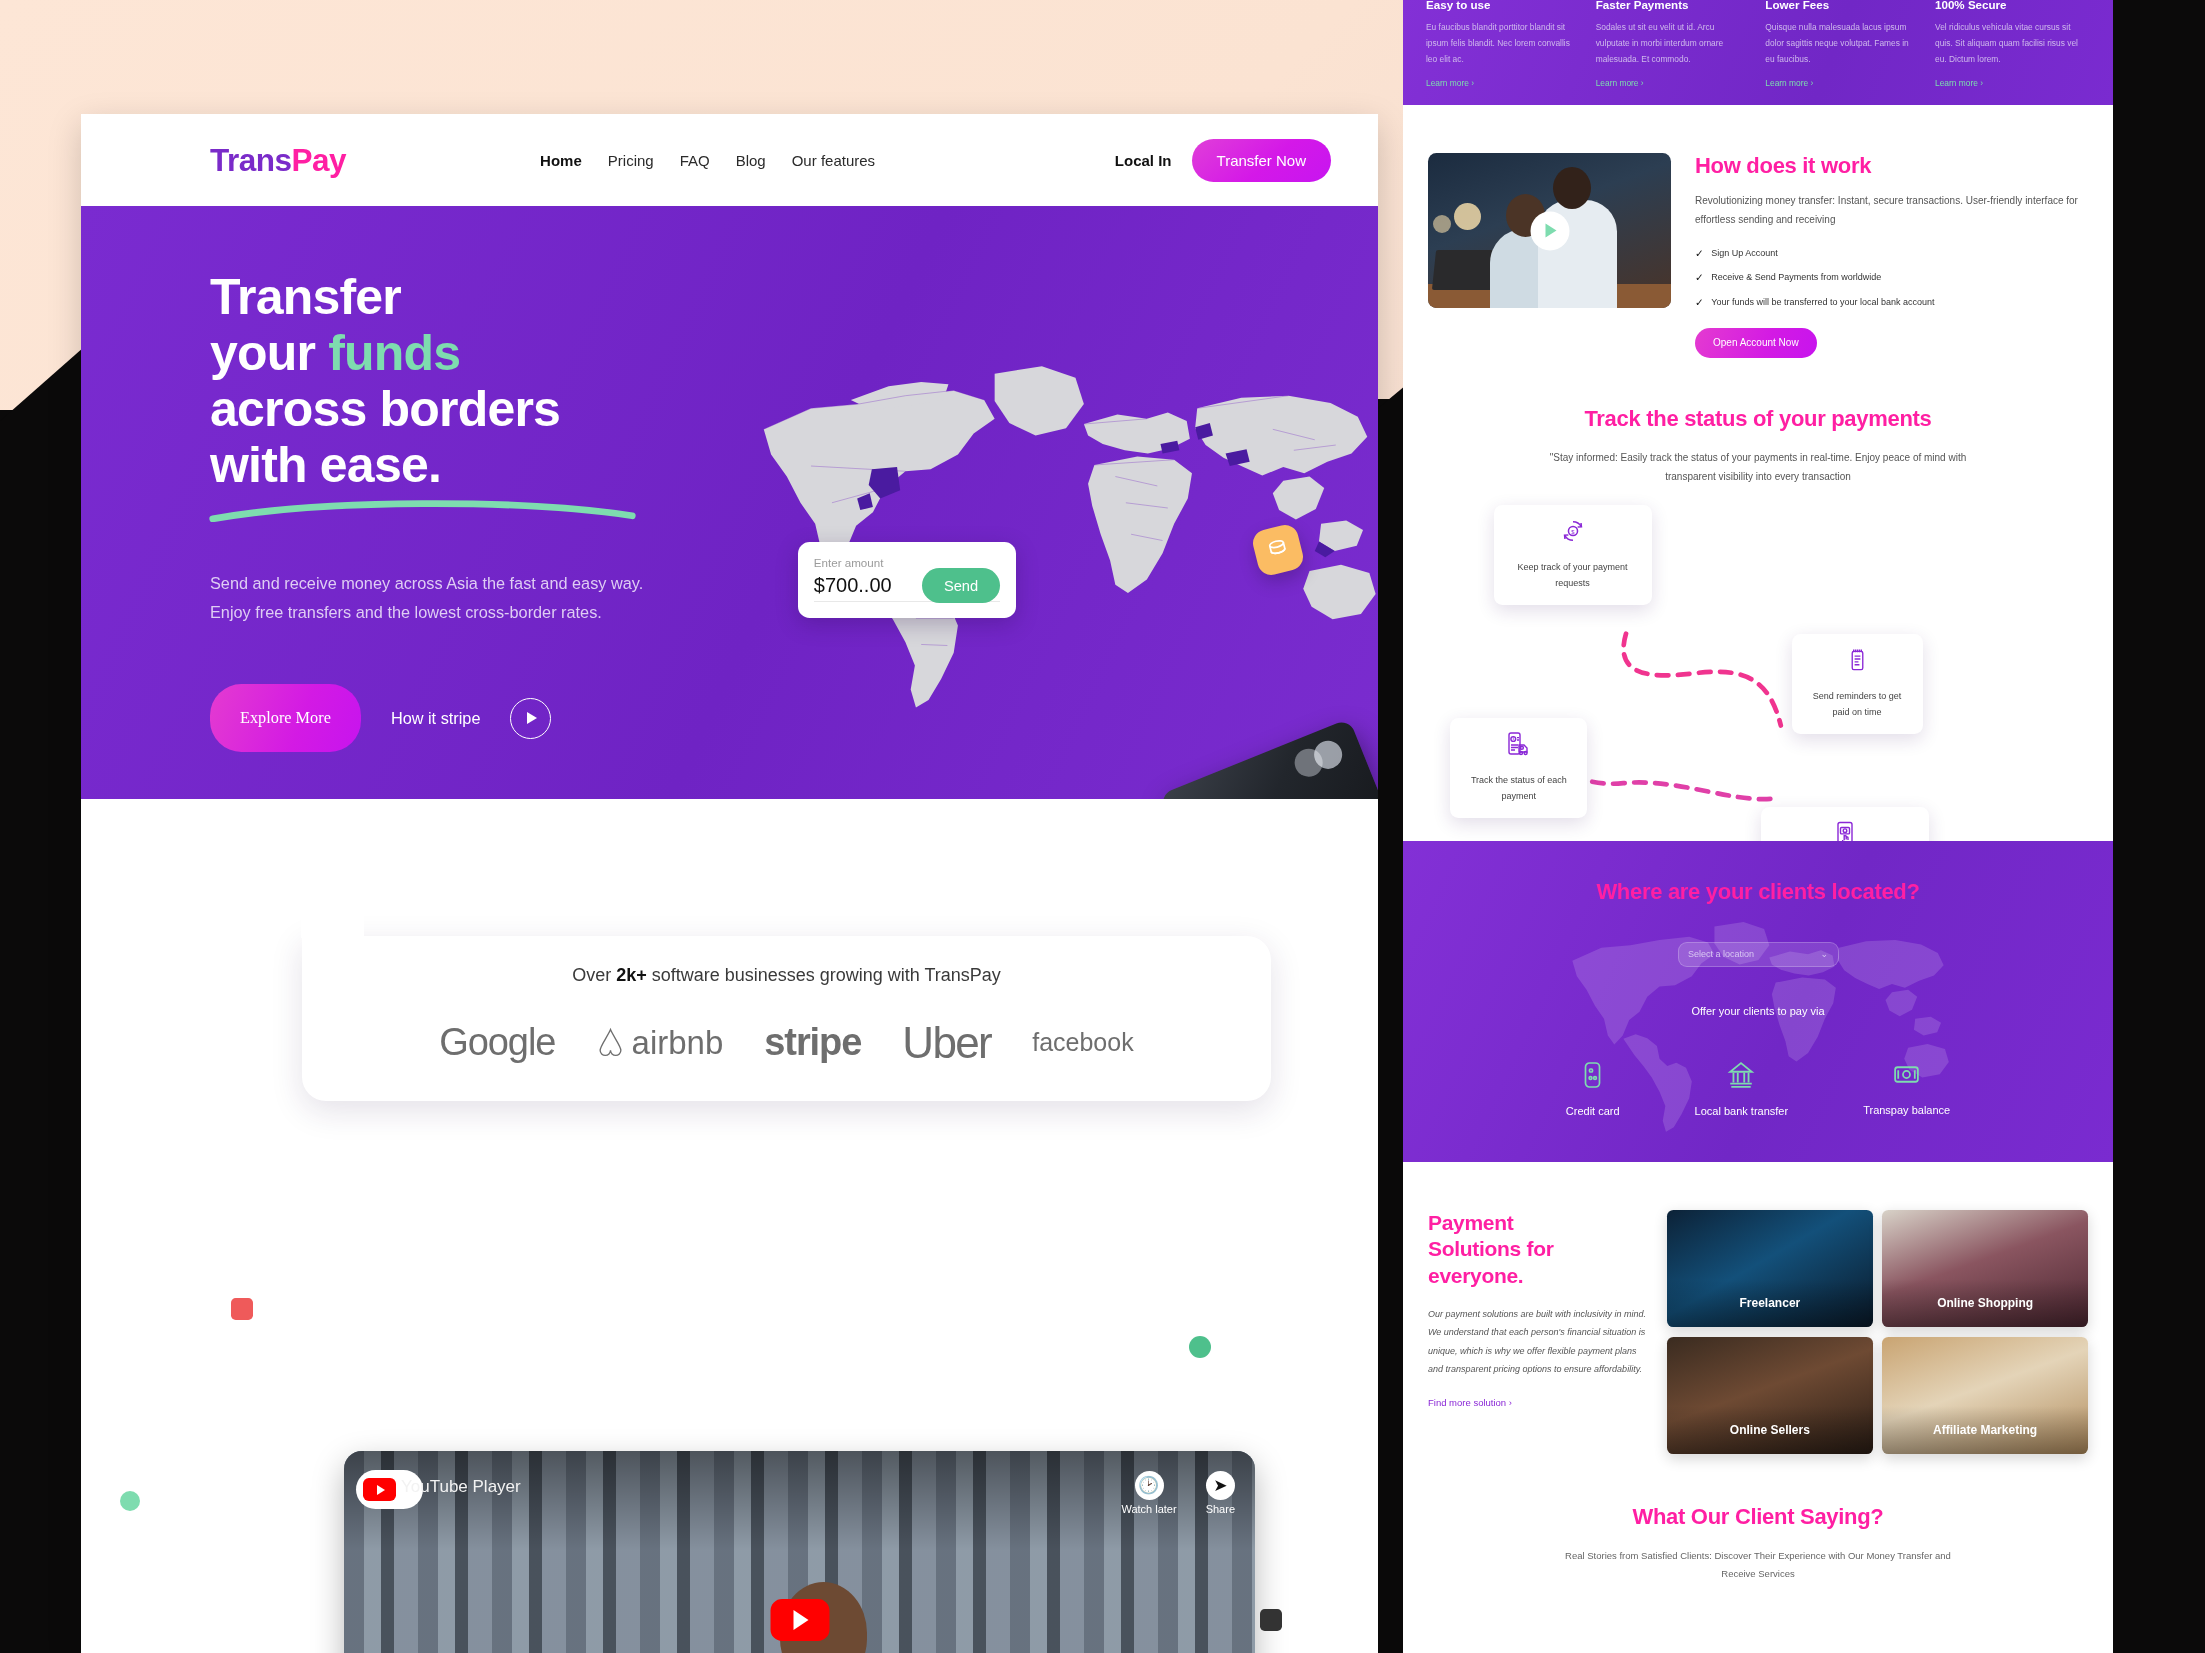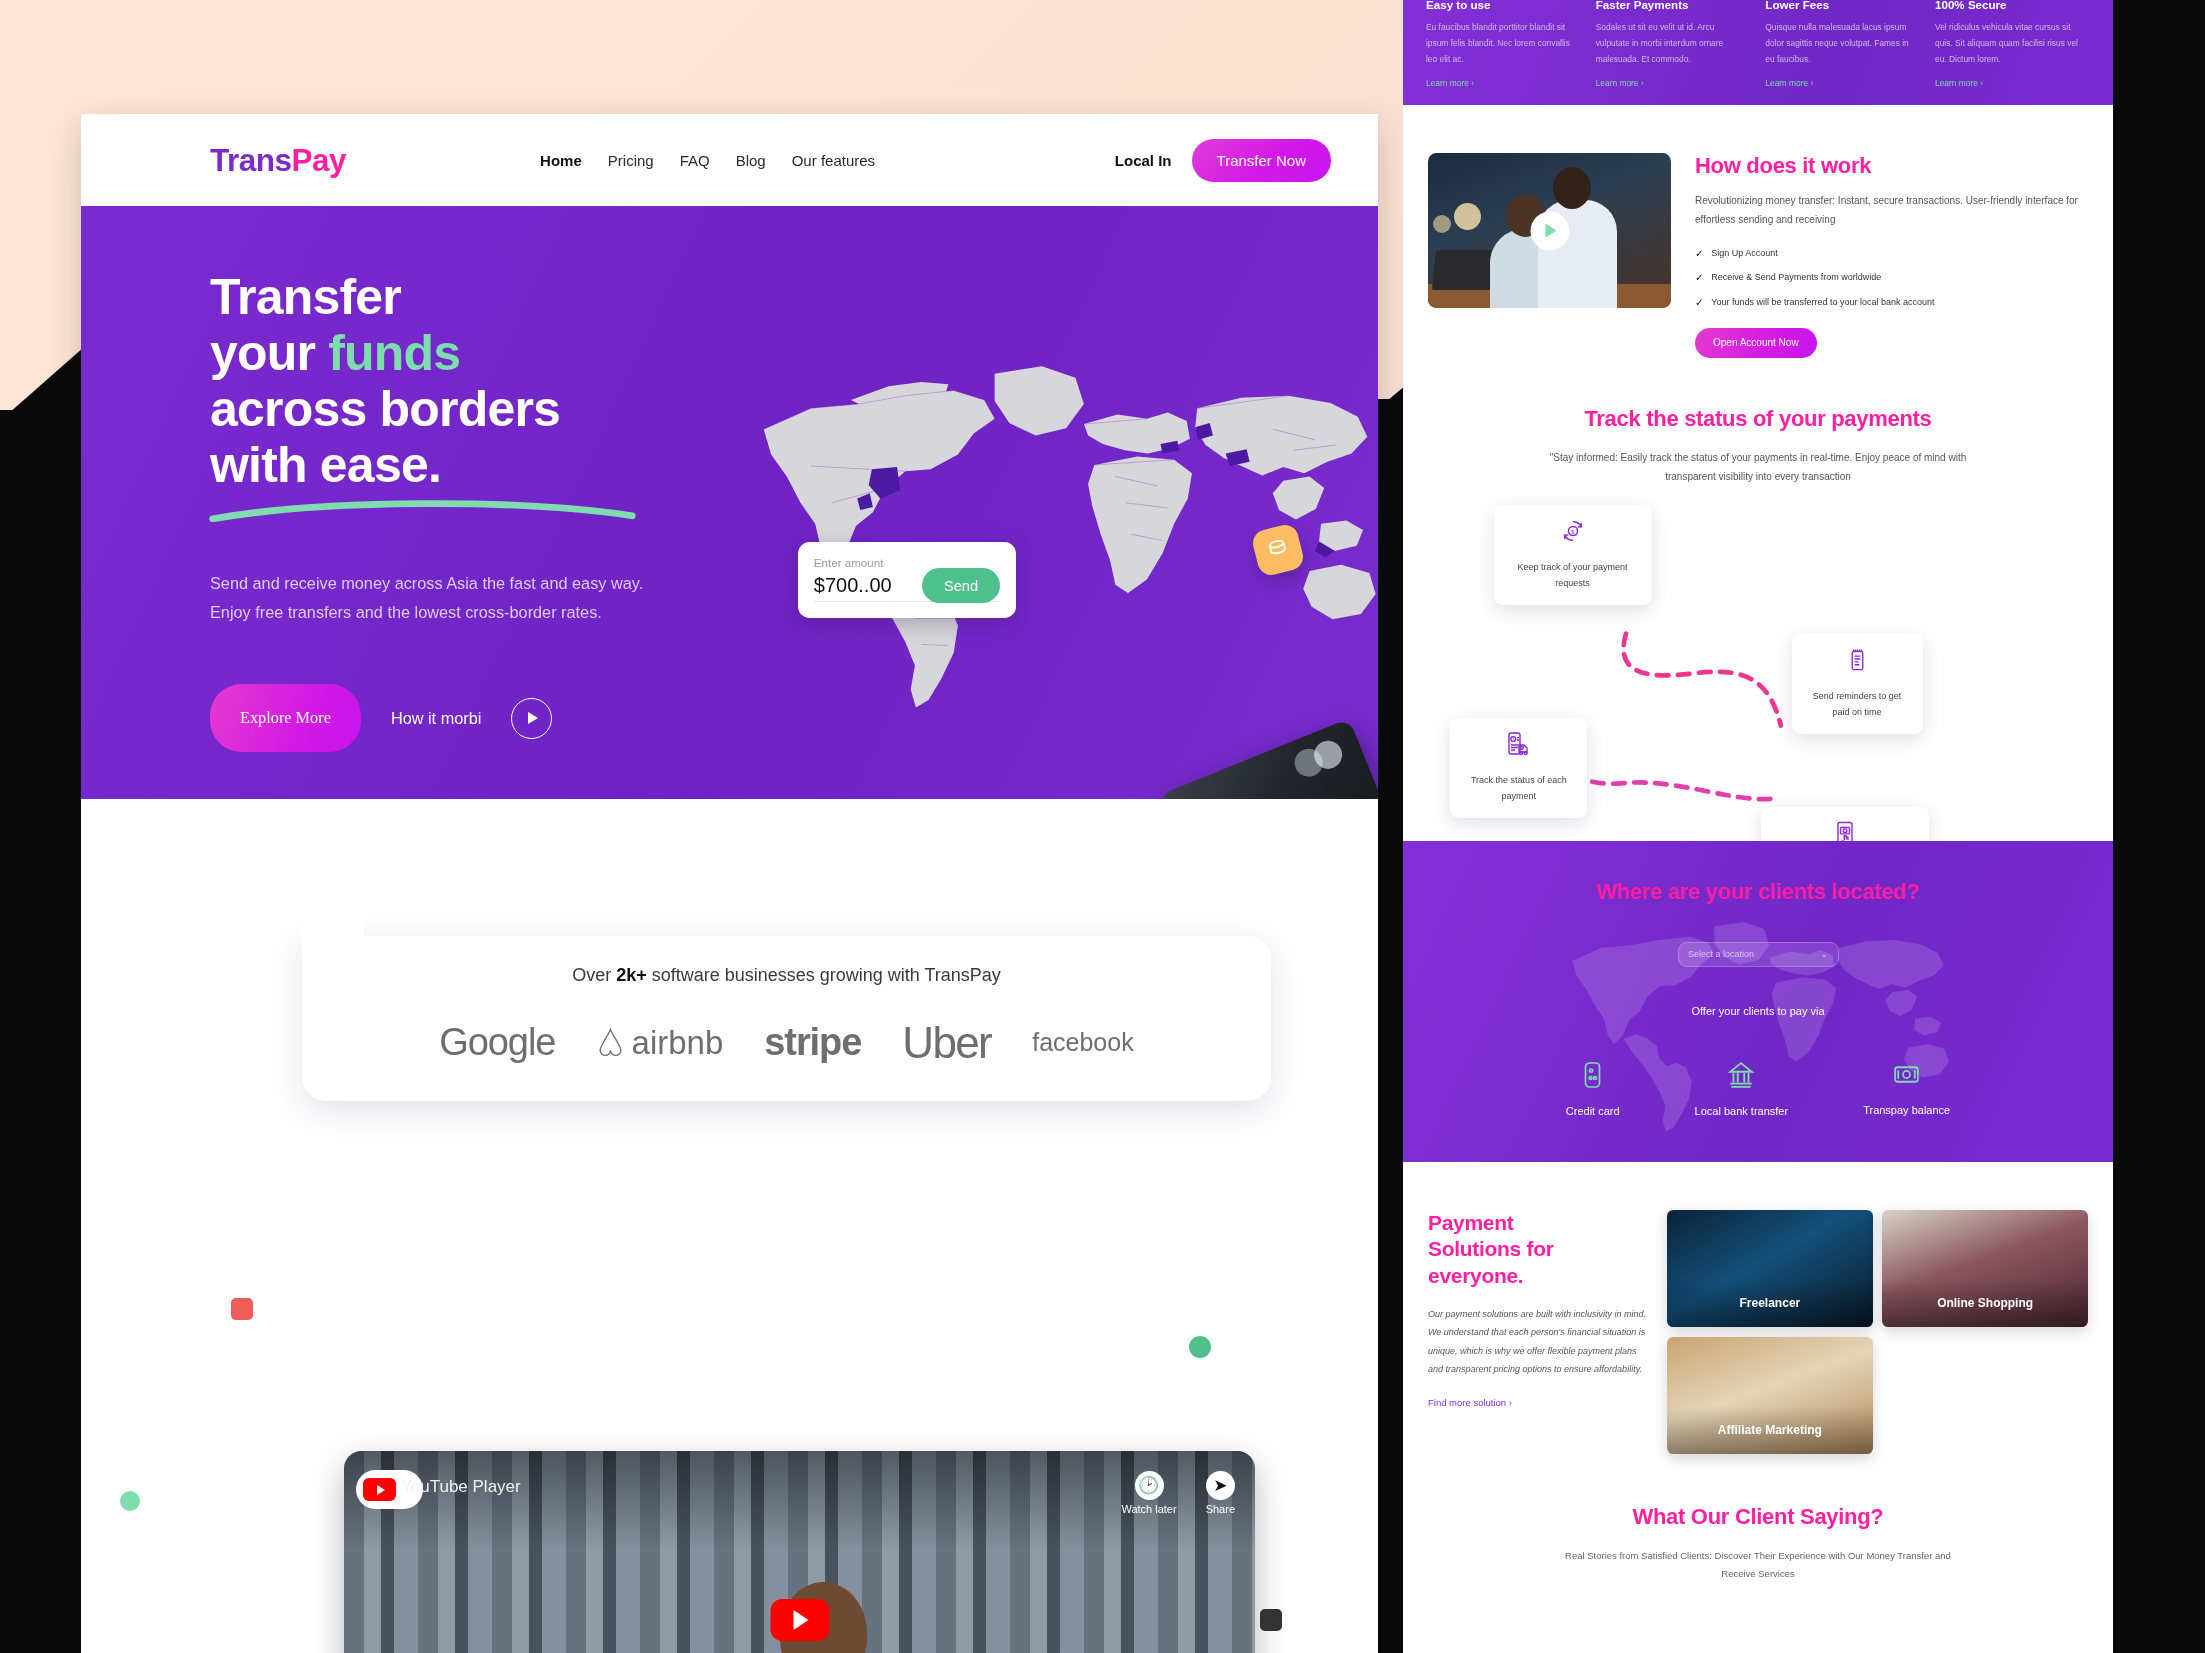--- a/index.html
+++ b/index.html
@@ -275,21 +275,21 @@
         <span>your </span><span class="green">funds</span><br>
         <span>across borders</span><br>
         <span>with ease.</span>
       </h1>
       <svg class="underline-svg" width="431" height="24" viewBox="0 0 820 46">
         <path d="M8,40 C220,2 600,2 812,34" stroke="#7edcaf" stroke-width="13" fill="none" stroke-linecap="round"></path>
       </svg>
       <p>Send and receive money across Asia the fast and easy way. Enjoy free transfers and the lowest cross-border rates.</p>
       <div class="hero-cta">
         <button class="btn-explore">Explore More</button>
-        <span class="how-works">How it morbi</span>
+        <span class="how-works">How it stripe</span>
         <span class="play-ring">
             <i></i>
           </span>
       </div>
     </div>
 
     <div class="amount-card">
       <div class="lbl">Enter amount</div>
       <div class="amount-row">
         <div class="amount-val">$700..00</div>
@@ -570,20 +570,23 @@
       <p>Our payment solutions are built with inclusivity in mind. We understand that each person's financial situation is unique, which is why we offer flexible payment plans and transparent pricing options to ensure affordability.</p>
       <a href="#">Find more solution ›</a>
     </div>
     <div class="sol-grid">
       <div class="sol-card im-free">
         <div class="cap">Freelancer</div>
       </div>
       <div class="sol-card im-shop">
         <div class="cap">Online Shopping</div>
       </div>
+      <div class="sol-card im-sell">
+        <div class="cap">Online Sellers</div>
+      </div>
       <div class="sol-card im-aff">
         <div class="cap">Affiliate Marketing</div>
       </div>
     </div>
   </div>
 
   <div class="testi">
     <h3>
       <span>What Our </span><span>Client</span><span> Saying?</span>
     </h3>

